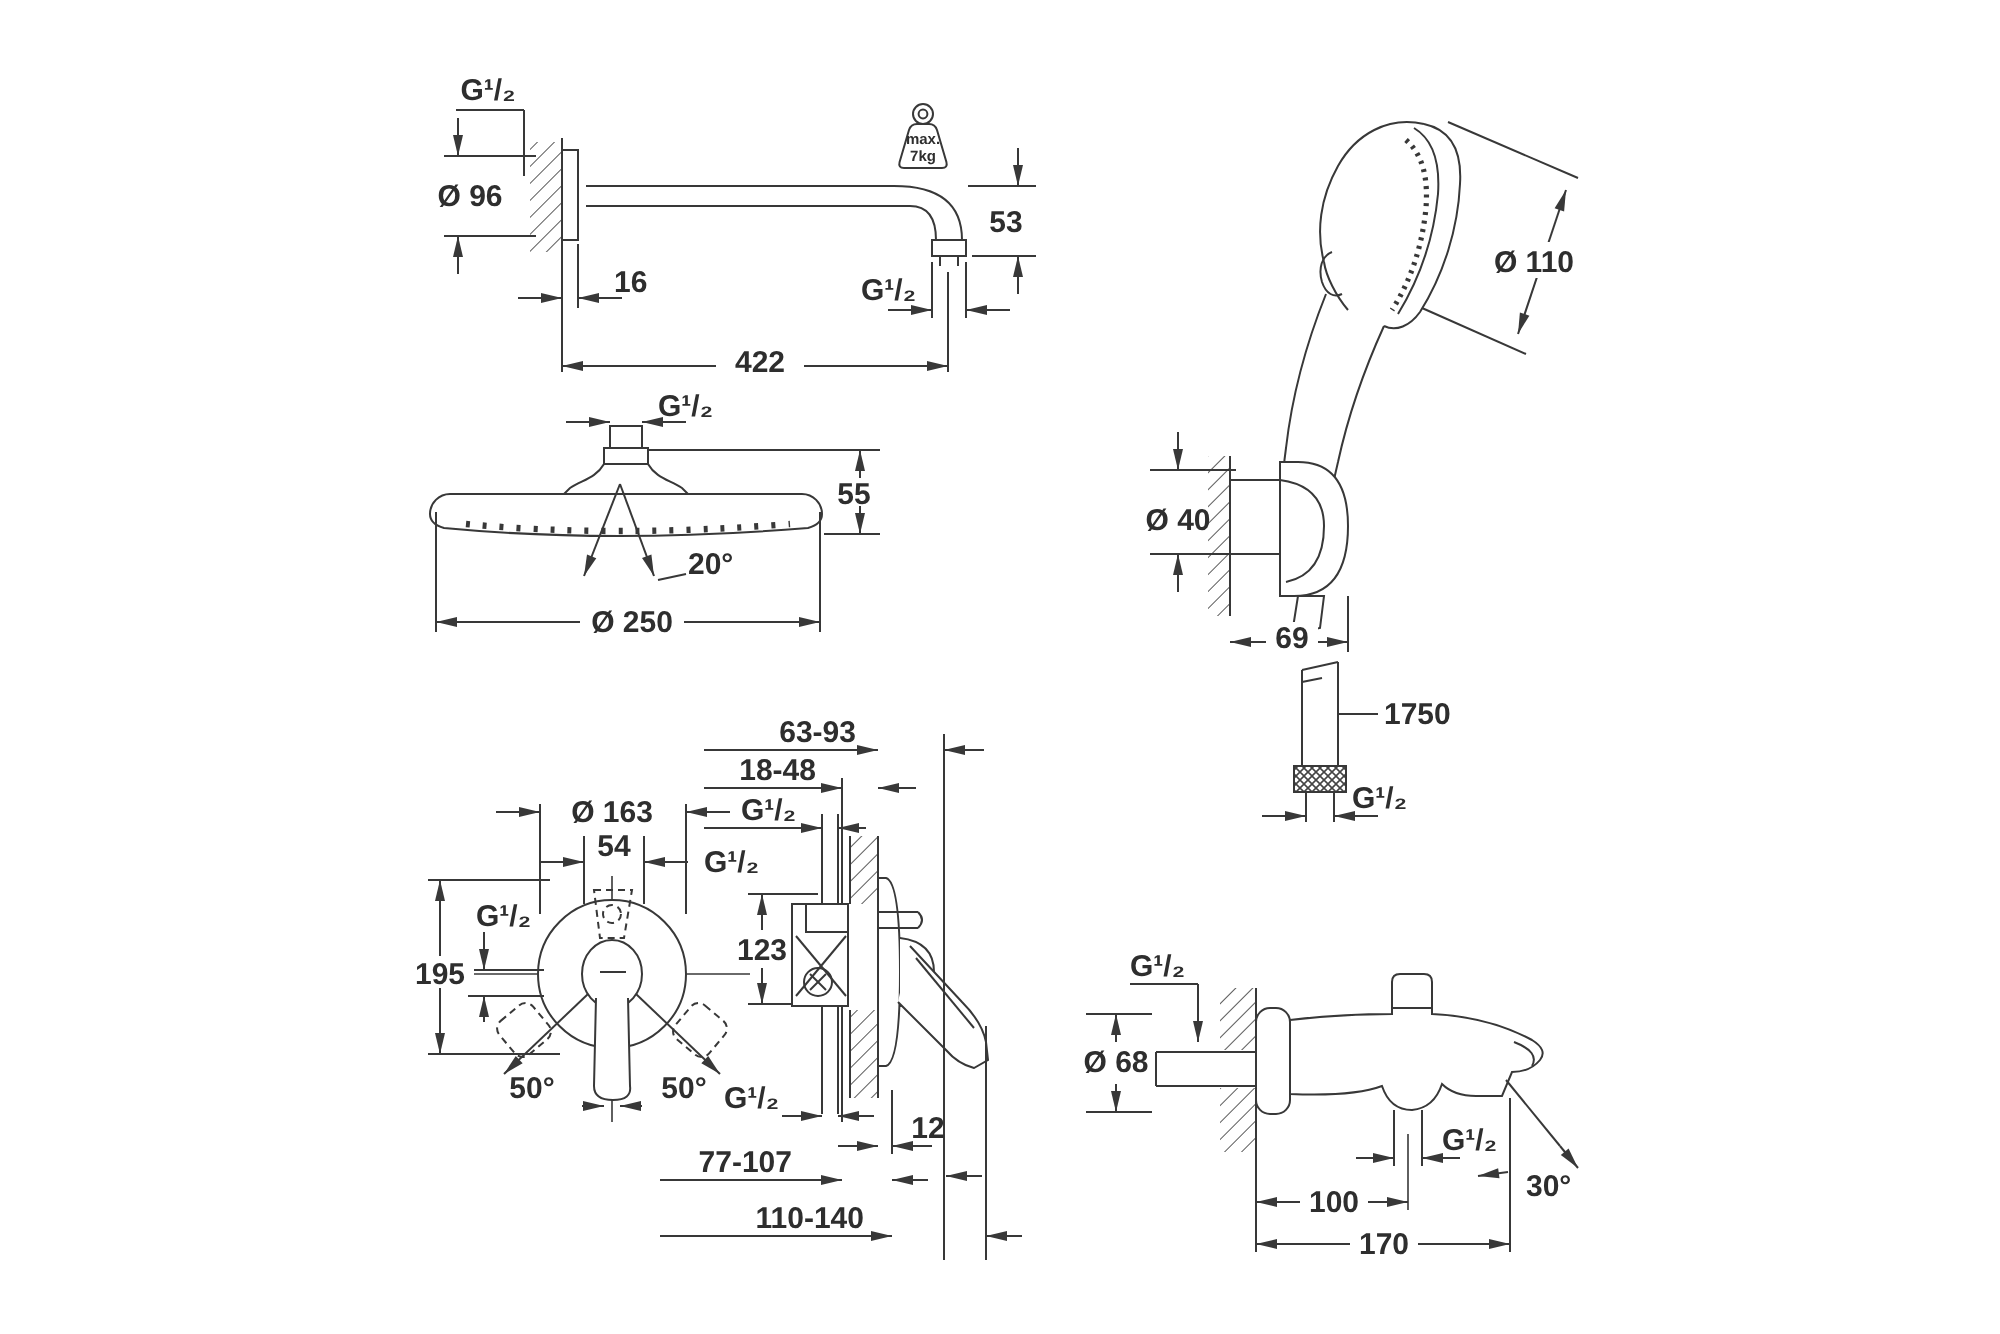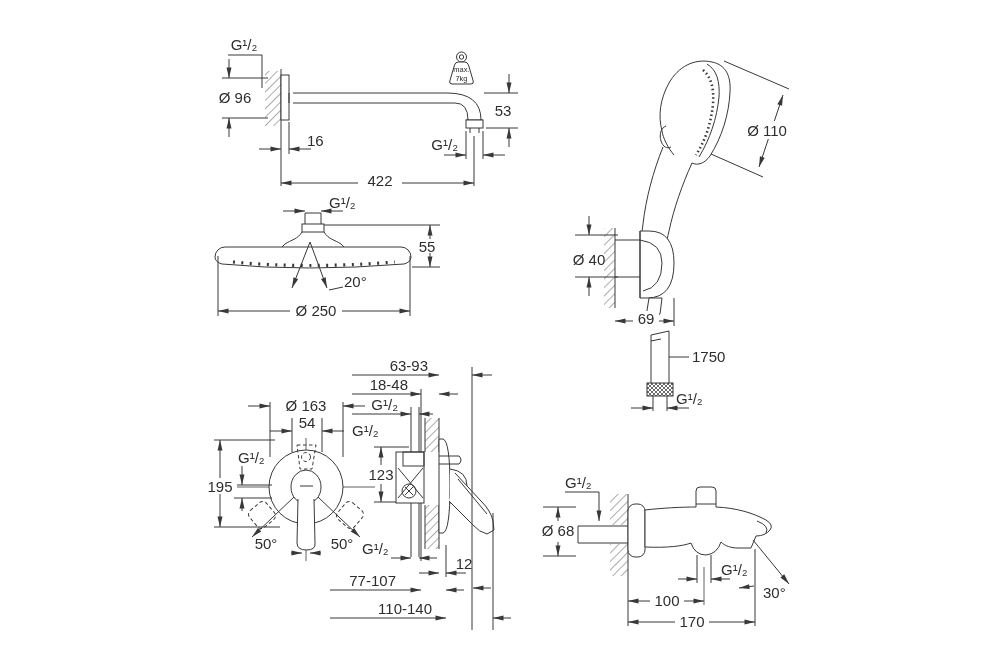--- a/index.html
+++ b/index.html
@@ -1,16 +1,16 @@
 <!DOCTYPE html>
 <html><head>
 <meta charset="utf-8">
 <style>
   html,body{margin:0;padding:0;background:#fff;}
-  .stage{width:1000px;height:667px;background:#fff;position:relative;font-family:"Liberation Sans",sans-serif;}
+  .stage{width:1000px;height:667px;background:#fff;position:relative;font-family:"Liberation Sans",sans-serif;font-weight:bold;}
   svg{display:block;}
   .ln{stroke:#383838;stroke-width:1;fill:none;}
   .lnw{stroke:#383838;stroke-width:1;fill:#fff;}
   .thin{stroke-width:0.8;}
   .dsh{stroke-dasharray:3.5 2.5;}
   .dots{stroke:#383838;stroke-width:3.2;fill:none;stroke-dasharray:2 6.5;}
   .fdots{stroke:#383838;stroke-width:2.6;fill:none;stroke-dasharray:1.5 2.8;}
   .t{font-family:"Liberation Sans","DejaVu Sans",sans-serif;font-size:15px;fill:#2e2e2e;}
   .tt{font-family:"Liberation Sans","DejaVu Sans",sans-serif;font-size:7.5px;fill:#2e2e2e;}
   .wbg{fill:#fff;stroke:none;}

